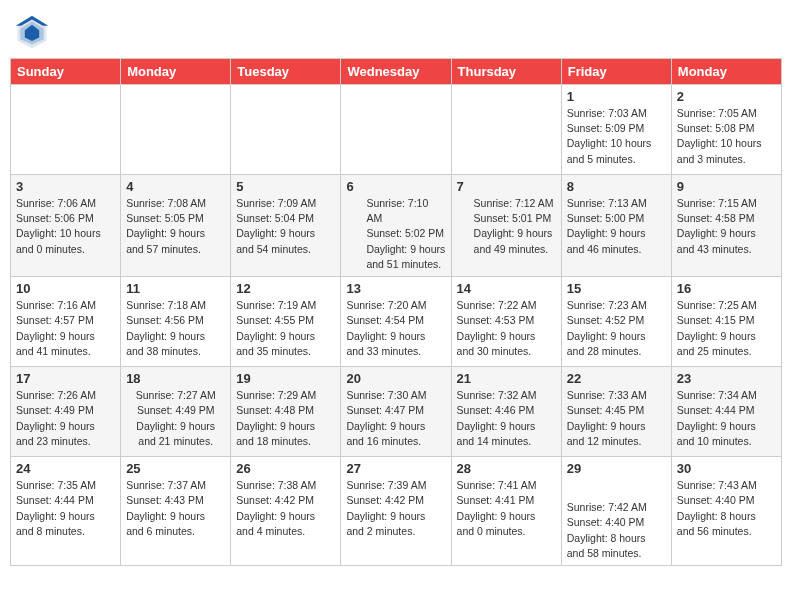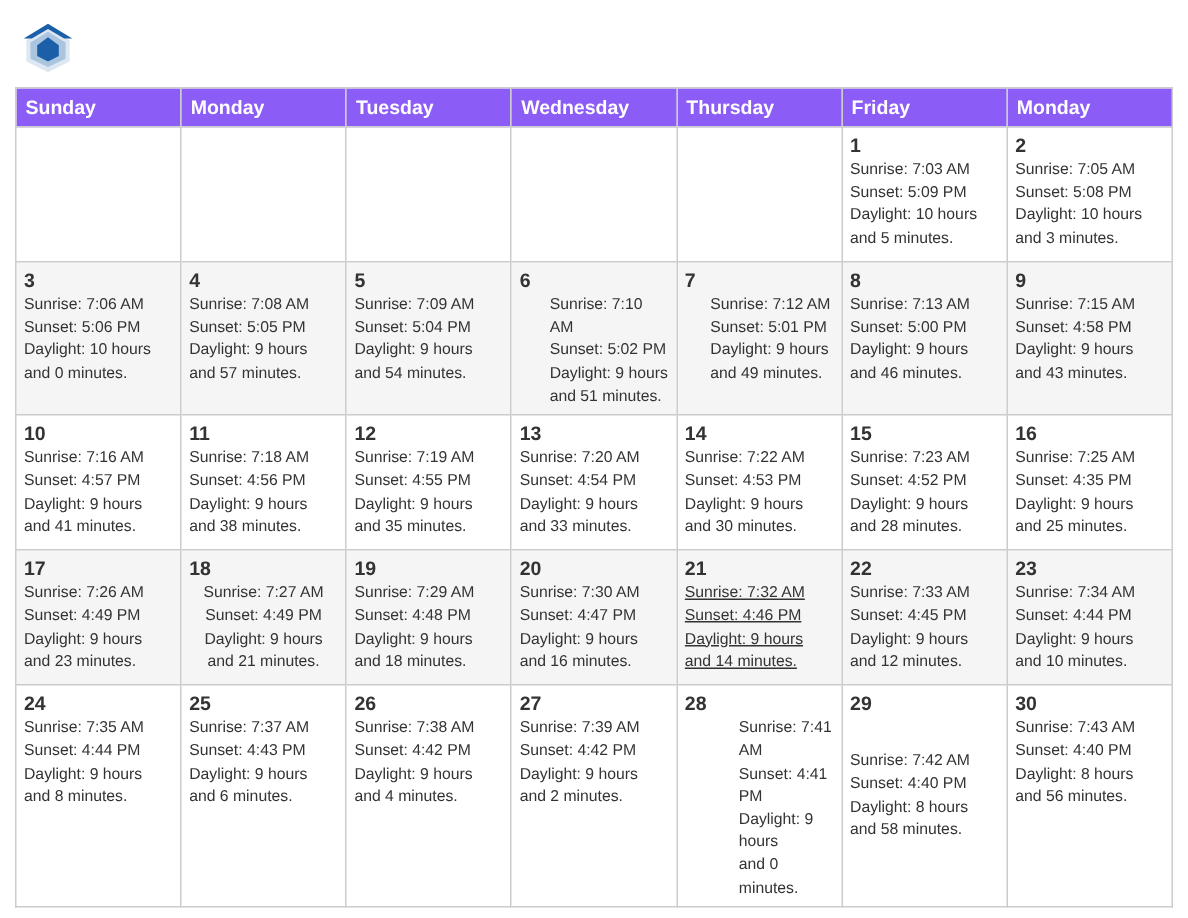--- a/index.html
+++ b/index.html
@@ -47,21 +47,21 @@
     .location {
       font-size: 16px;
       color: #555;
     }
     .calendar {
       width: 100%;
       border-collapse: collapse;
       table-layout: fixed;
     }
     .calendar th {
-      background: #8b5cf6;
+      background: #ef4444;
       color: #fff;
       text-align: left;
       padding: 5px 6px;
       font-size: 13px;
       font-weight: bold;
       border: 1px solid #ccc;
     }
     .calendar td {
       vertical-align: top;
       border: 1px solid #ccc;
@@ -236,21 +236,21 @@
         <td>
           <span class="day-number">15</span>
           <div class="day-info" style="white-space: pre-line;">Sunrise: 7:23 AM
 Sunset: 4:52 PM
 Daylight: 9 hours
 and 28 minutes.</div>
         </td>
         <td>
           <span class="day-number">16</span>
           <div class="day-info" style="white-space: pre-line;">Sunrise: 7:25 AM
-Sunset: 4:35 PM
+Sunset: 4:15 PM
 Daylight: 9 hours
 and 25 minutes.</div>
         </td>
       </tr>
       <tr>
         <td>
           <span class="day-number">17</span>
           <div class="day-info" style="white-space: pre-line;">Sunrise: 7:26 AM
 Sunset: 4:49 PM
 Daylight: 9 hours
@@ -272,21 +272,21 @@
         </td>
         <td>
           <span class="day-number">20</span>
           <div class="day-info" style="white-space: pre-line;">Sunrise: 7:30 AM
 Sunset: 4:47 PM
 Daylight: 9 hours
 and 16 minutes.</div>
         </td>
         <td>
           <span class="day-number">21</span>
-          <div class="day-info" style="white-space: pre-line; text-decoration: underline;">Sunrise: 7:32 AM
+          <div class="day-info" style="white-space: pre-line;">Sunrise: 7:32 AM
 Sunset: 4:46 PM
 Daylight: 9 hours
 and 14 minutes.</div>
         </td>
         <td>
           <span class="day-number">22</span>
           <div class="day-info" style="white-space: pre-line;">Sunrise: 7:33 AM
 Sunset: 4:45 PM
 Daylight: 9 hours
 and 12 minutes.</div>
@@ -323,21 +323,21 @@
         </td>
         <td>
           <span class="day-number">27</span>
           <div class="day-info" style="white-space: pre-line;">Sunrise: 7:39 AM
 Sunset: 4:42 PM
 Daylight: 9 hours
 and 2 minutes.</div>
         </td>
         <td>
           <span class="day-number">28</span>
-          <div class="day-info" style="white-space: pre-line; margin-left: 36px;">Sunrise: 7:41 AM
+          <div class="day-info" style="white-space: pre-line;">Sunrise: 7:41 AM
 Sunset: 4:41 PM
 Daylight: 9 hours
 and 0 minutes.</div>
         </td>
         <td>
           <span class="day-number">29</span>
           <div class="day-info" style="white-space: pre-line; margin-top: 24px;">Sunrise: 7:42 AM
 Sunset: 4:40 PM
 Daylight: 8 hours
 and 58 minutes.</div>

